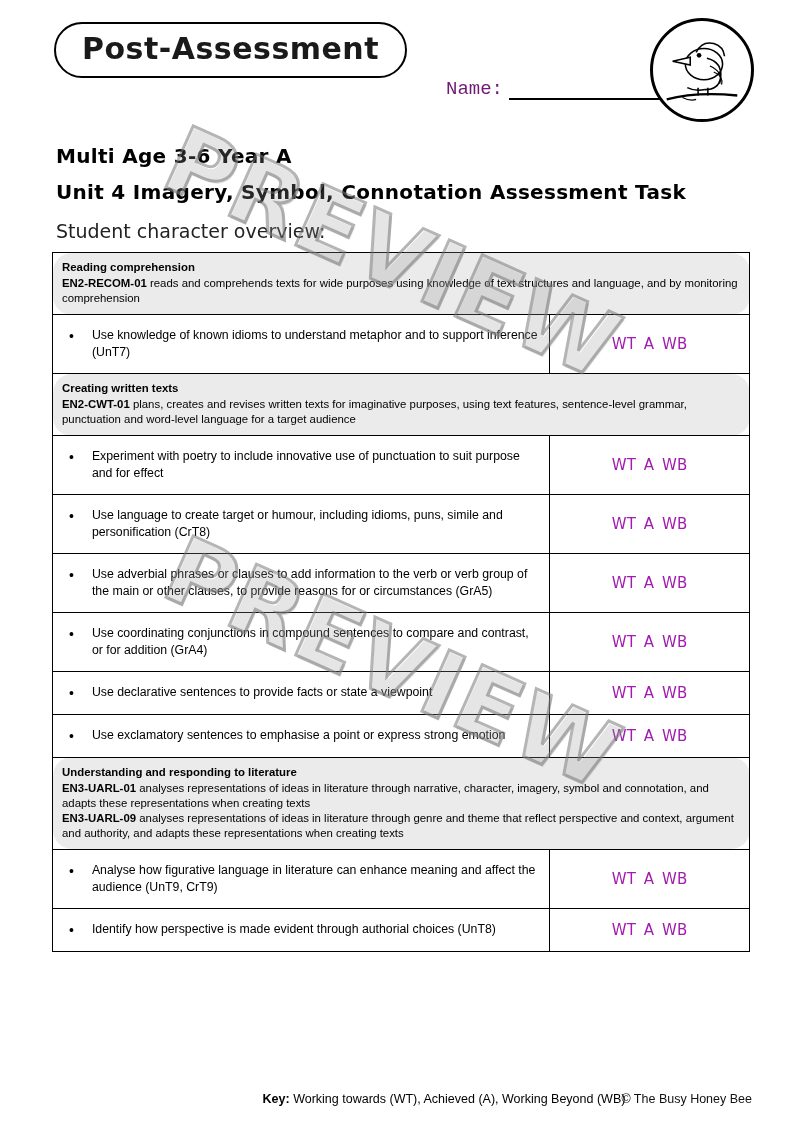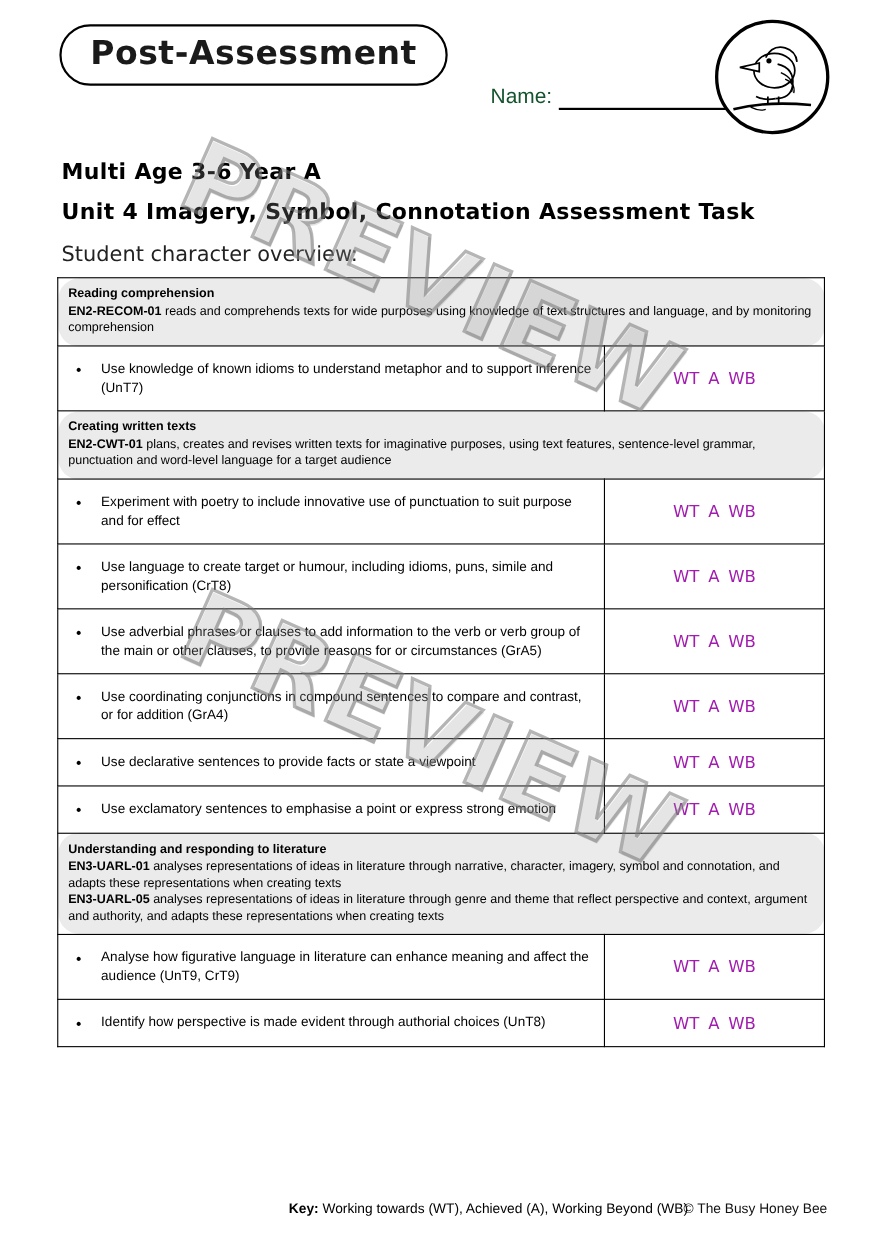--- a/index.html
+++ b/index.html
@@ -42,23 +42,23 @@
   }
   .name-line {
     position: absolute;
     left: 400px;
     top: 56px;
     display: flex;
     align-items: flex-end;
     gap: 6px;
   }
   .name-label {
-    font-family: Liberation Sans, sans-serif;
+    font-family: Liberation Mono, monospace;
     font-size: 19px;
-    color: #14532d;
+    color: #701a75;
   }
   .name-rule {
     width: 190px;
     border-bottom: 2px solid #000;
     height: 16px;
   }
   .bird-badge {
     position: absolute;
     right: 0px;
     top: -4px;
@@ -355,21 +355,21 @@
             <span>A</span>
             <span>WB</span>
           </div>
         </td>
       </tr>
 
       <tr>
         <td class="outcome-cell" colspan="2">
           <span class="oc-title">Understanding and responding to literature</span>
           <span class="code">EN3-UARL-01</span><span> analyses representations of ideas in literature through narrative, character, imagery, symbol and connotation, and adapts these representations when creating texts</span><br>
-          <span class="code">EN3-UARL-05</span><span> analyses representations of ideas in literature through genre and theme that reflect perspective and context, argument and authority, and adapts these representations when creating texts</span>
+          <span class="code">EN3-UARL-09</span><span> analyses representations of ideas in literature through genre and theme that reflect perspective and context, argument and authority, and adapts these representations when creating texts</span>
         </td>
       </tr>
       <tr>
         <td class="item-cell">
           <div class="bullet-row">
             <span class="dot">•</span>
             <span>Analyse how figurative language in literature can enhance meaning and affect the audience (UnT9, CrT9)</span>
           </div>
         </td>
         <td class="marks-cell">

